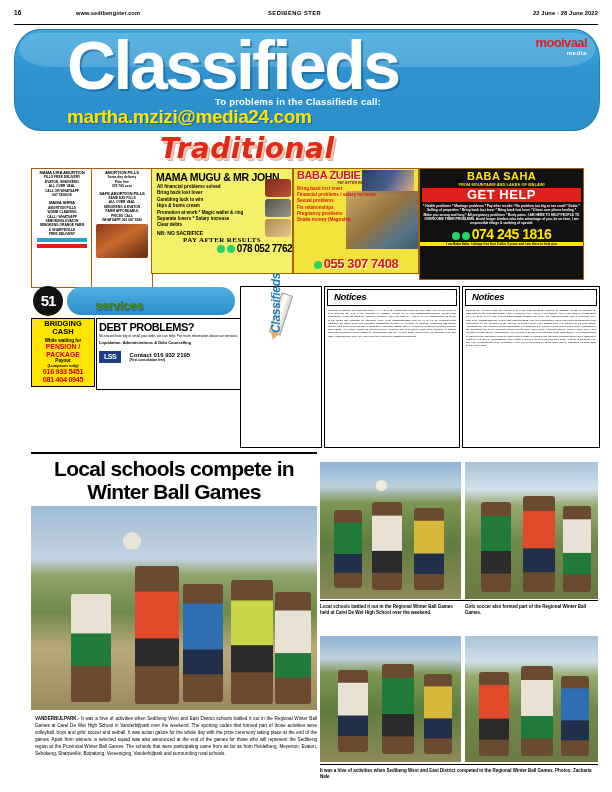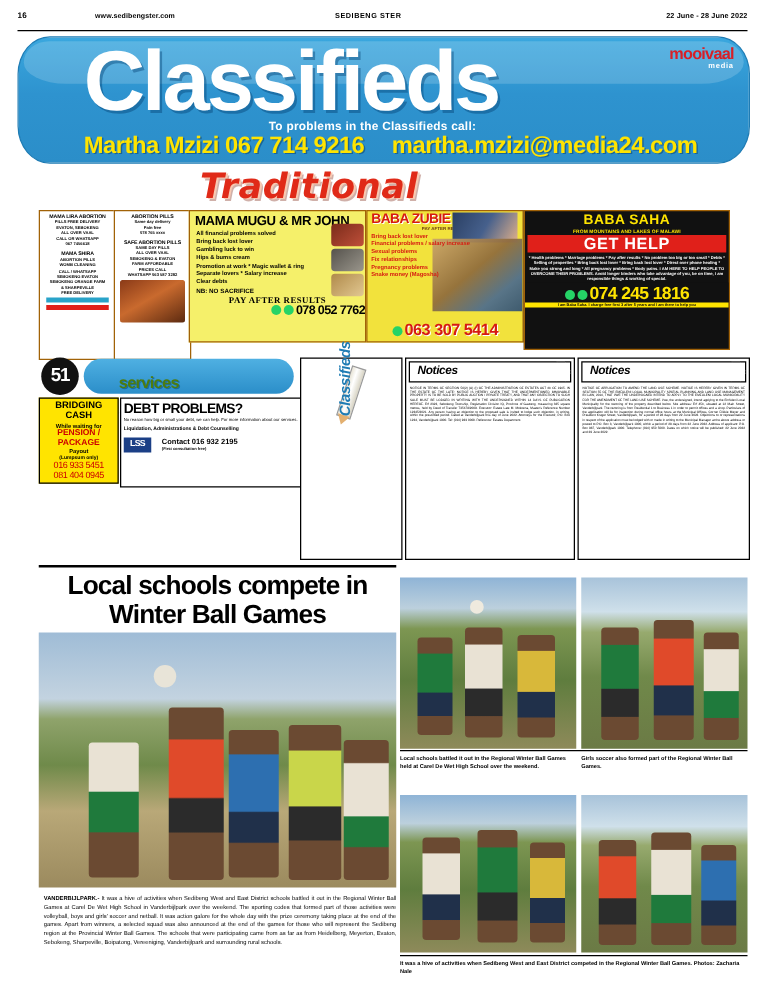--- a/index.html
+++ b/index.html
@@ -92,21 +92,21 @@
     text-shadow:1px 1px 0 rgba(0,60,110,.45);}
 
   
   .bridge{position:absolute;left:31px;top:318px;width:62px;height:66px;background:#ffe400;border:1px solid #000;
     text-align:center;padding-top:1px;}
   .bridge .b1{font-size:7.5px;font-weight:bold;line-height:8px;}
   .bridge .b2{font-size:4.6px;font-weight:bold;margin-top:2px;}
   .bridge .b3{font-size:6.8px;font-weight:bold;color:#c00;line-height:7.5px;}
   .bridge .b4{font-size:4.6px;font-weight:bold;}
   .bridge .b5{font-size:4px;font-weight:bold;}
-  .bridge .b6{font-size:7.2px;font-weight:normal;color:#c00;letter-spacing:-.3px;line-height:8px;}
+  .bridge .b6{font-size:7.2px;font-weight:bold;color:#c00;letter-spacing:-.3px;line-height:8px;}
 
   
   .debt{position:absolute;left:96px;top:318px;width:140px;height:66px;border:1px solid #000;background:#fff;padding:2px;}
   .debt .d1{font-size:11px;font-weight:bold;letter-spacing:-.5px;}
   .debt .d2{font-size:3.4px;line-height:4.6px;margin-top:1px;}
   .debt .d3{font-size:4px;font-weight:bold;margin-top:1px;}
   .lss{display:inline-block;width:22px;height:12px;background:#1b3f86;color:#fff;font-size:7px;font-weight:bold;
     text-align:center;line-height:12px;letter-spacing:-.5px;vertical-align:middle;}
   .debt .d4{font-size:6px;font-weight:bold;display:inline-block;margin-left:4px;vertical-align:middle;}
   .debt .d5{font-size:3.2px;display:block;}
@@ -171,21 +171,20 @@
     <div class="mh-folio">16</div>
     <div class="mh-url">www.sedibengster.com</div>
     <div class="mh-title">SEDIBENG STER</div>
     <div class="mh-date">22 June - 28 June 2022</div>
   </div>
 
   <div class="cls-banner">
     <div class="cls-word">Classifieds</div>
     <div class="cls-sub">To problems in the Classifieds call:</div>
     <div class="cls-contact">
-      <span>Martha Mzizi 067 714 9216</span>
       <span>martha.mzizi@media24.com</span>
     </div>
     <div class="mooi">
       <div class="mooi-a">mooivaal</div>
       <div class="mooi-b">media</div>
     </div>
   </div>
 
   <div class="th-band">
     <div class="th-word">Traditional Healers</div>
@@ -257,21 +256,21 @@
       <div class="bz-after">PAY AFTER RESULTS</div>
       <ul class="bz-list" style="list-style:none;padding:0;position:relative">
         <li>Bring back lost lover</li>
         <li>Financial problems / salary increase</li>
         <li>Sexual problems</li>
         <li>Fix relationships</li>
         <li>Pregnancy problems</li>
         <li>Snake money (Magosha)</li>
       </ul>
       <div class="bz-phone" style="position:absolute;left:0;right:0;bottom:2px">
-        <span class="wa"></span><span>063 307 5414</span>
+        <span class="wa"></span><span>055 307 7408</span>
       </div>
     </div>
 
     <div class="ad adE">
       <div class="bs-title">BABA SAHA</div>
       <div class="bs-sub">FROM MOUNTAINS AND LAKES OF MALAWI</div>
       <div class="bs-get">GET HELP</div>
       <div class="bs-body">* Health problems  * Marriage problems  * Pay after results  * No problem too big or too small  * Debts  * Selling of properties  * Bring back lost lover  * Bring back lost lover  * Direct over phone healing  * Make you strong and long  * All pregnancy problems  * Body pains. I AM HERE TO HELP PEOPLE TO OVERCOME THEIR PROBLEMS. Avoid longer binders who take advantage of you, be on time, I am responsible things &amp; working of special.</div>
       <div class="bs-phone">
         <span class="wa"></span><span class="wa"></span><span>074 245 1816</span>

